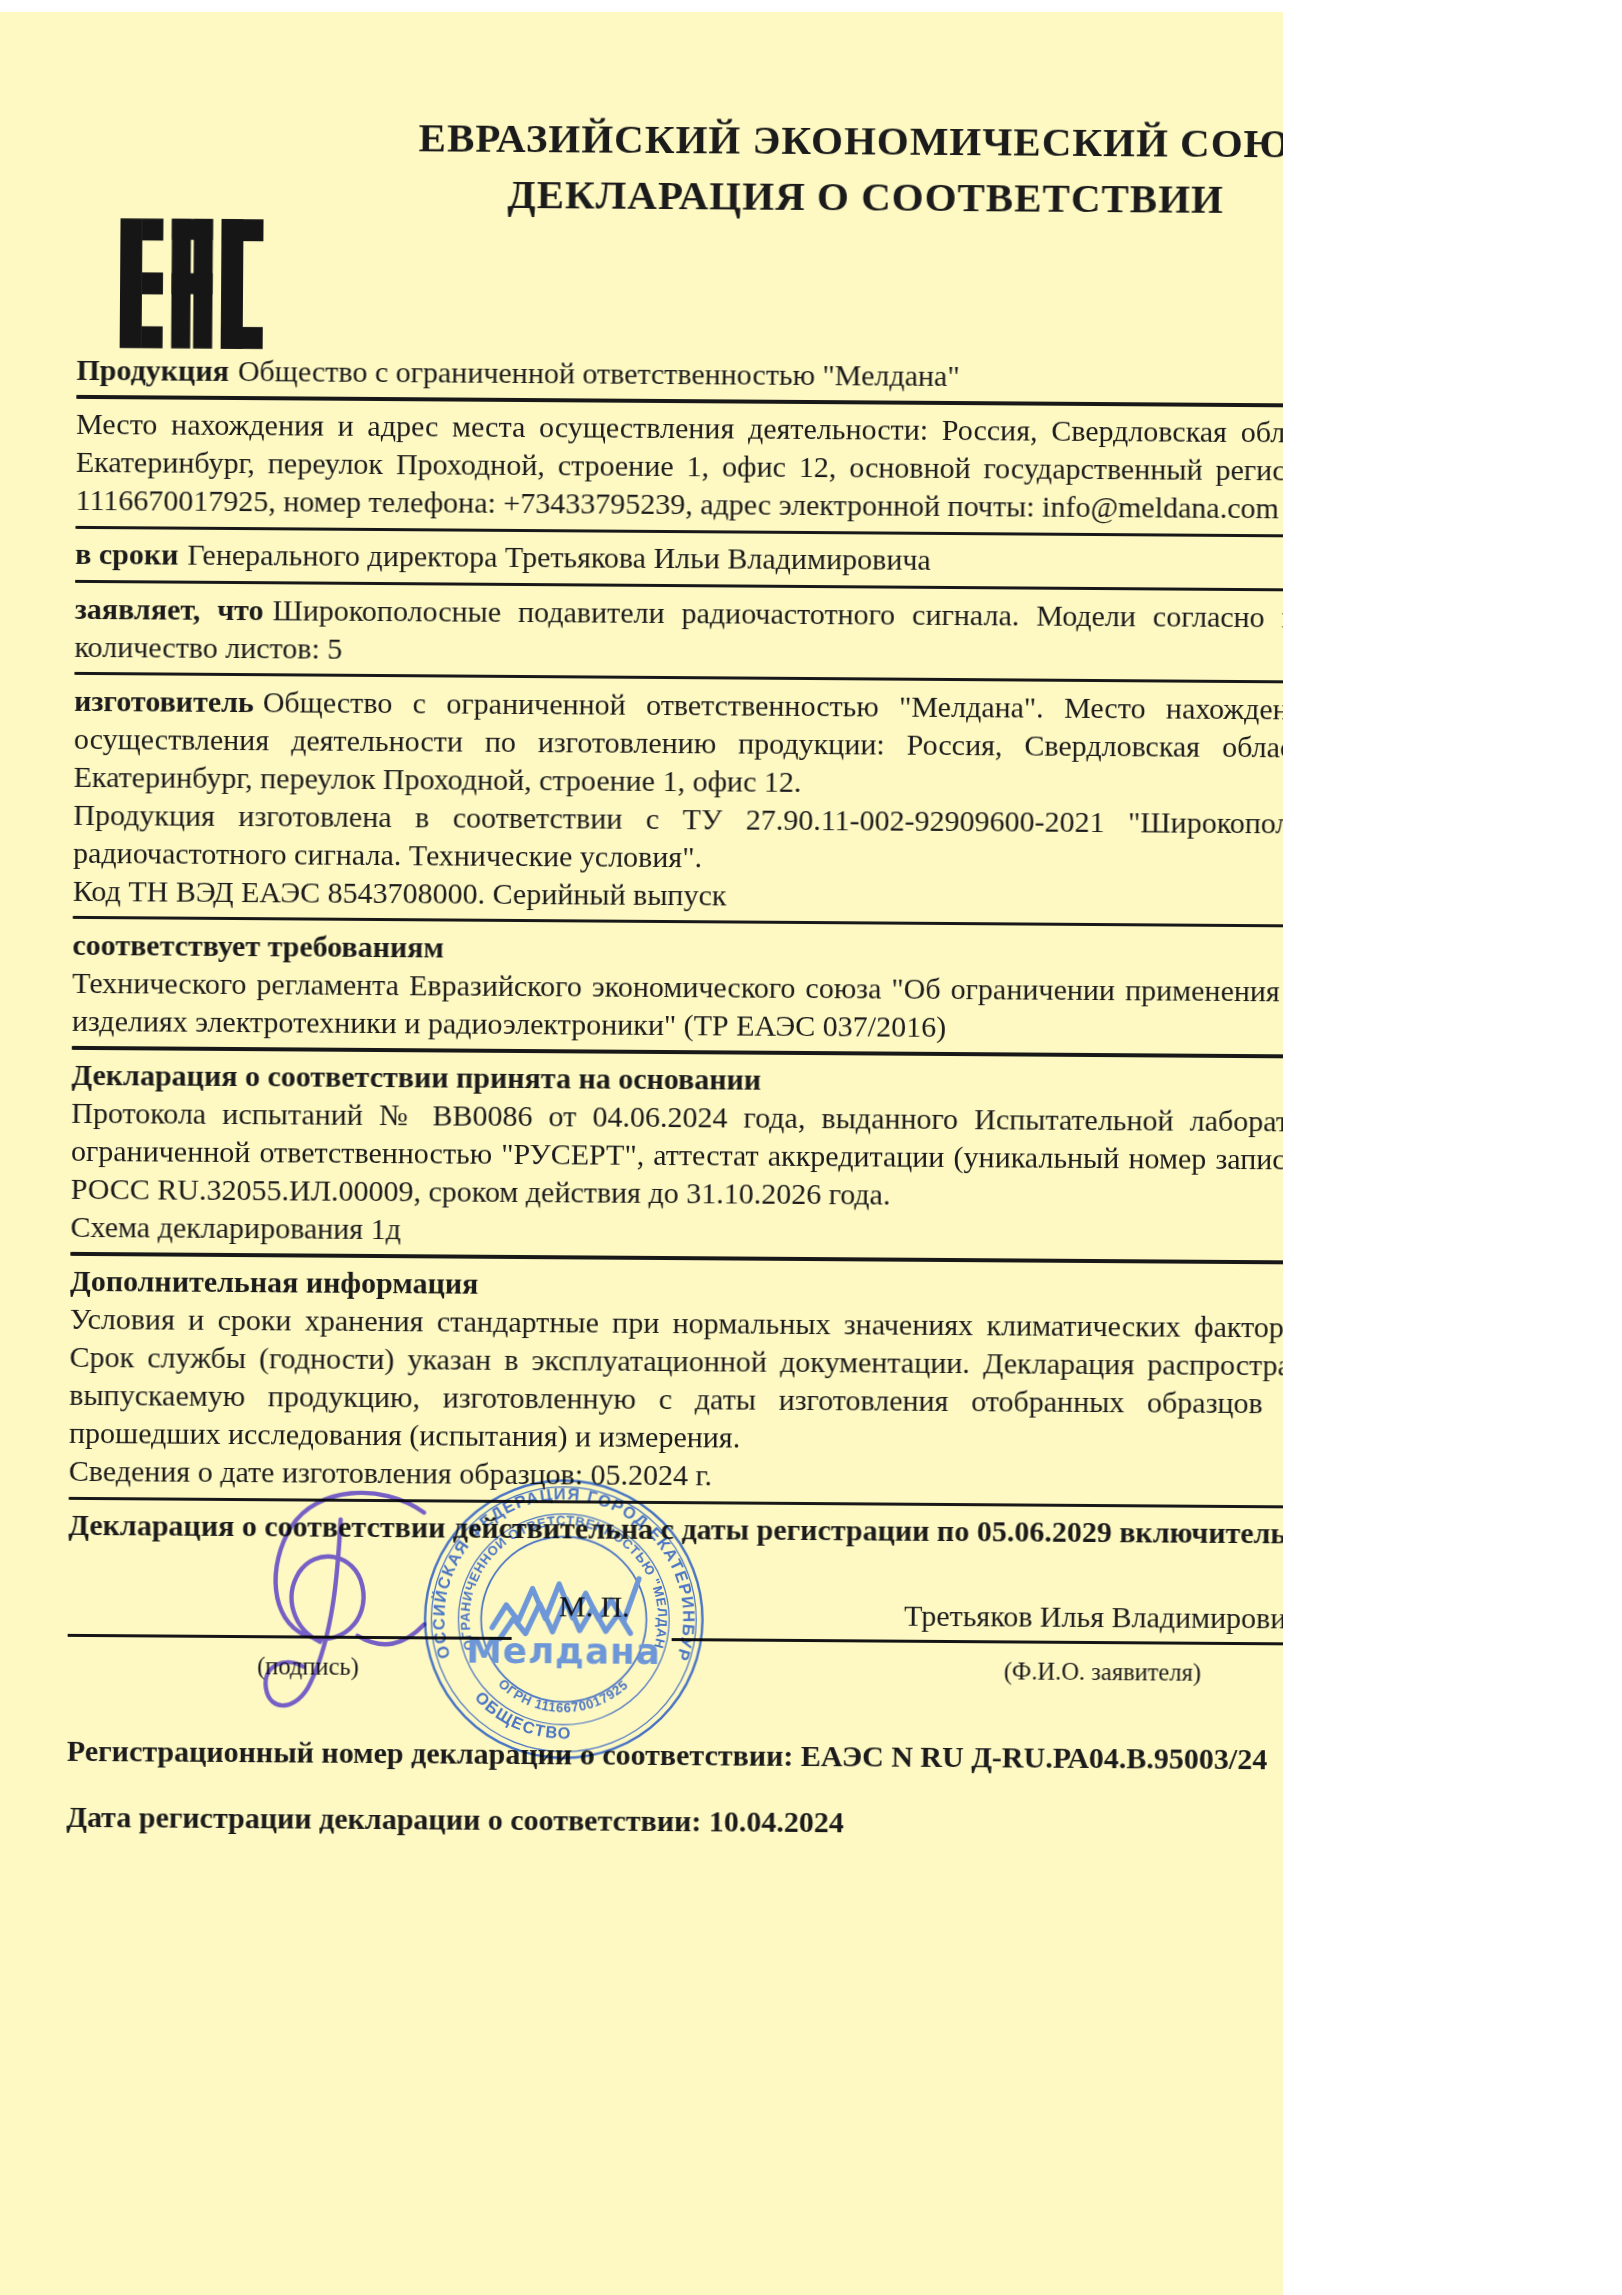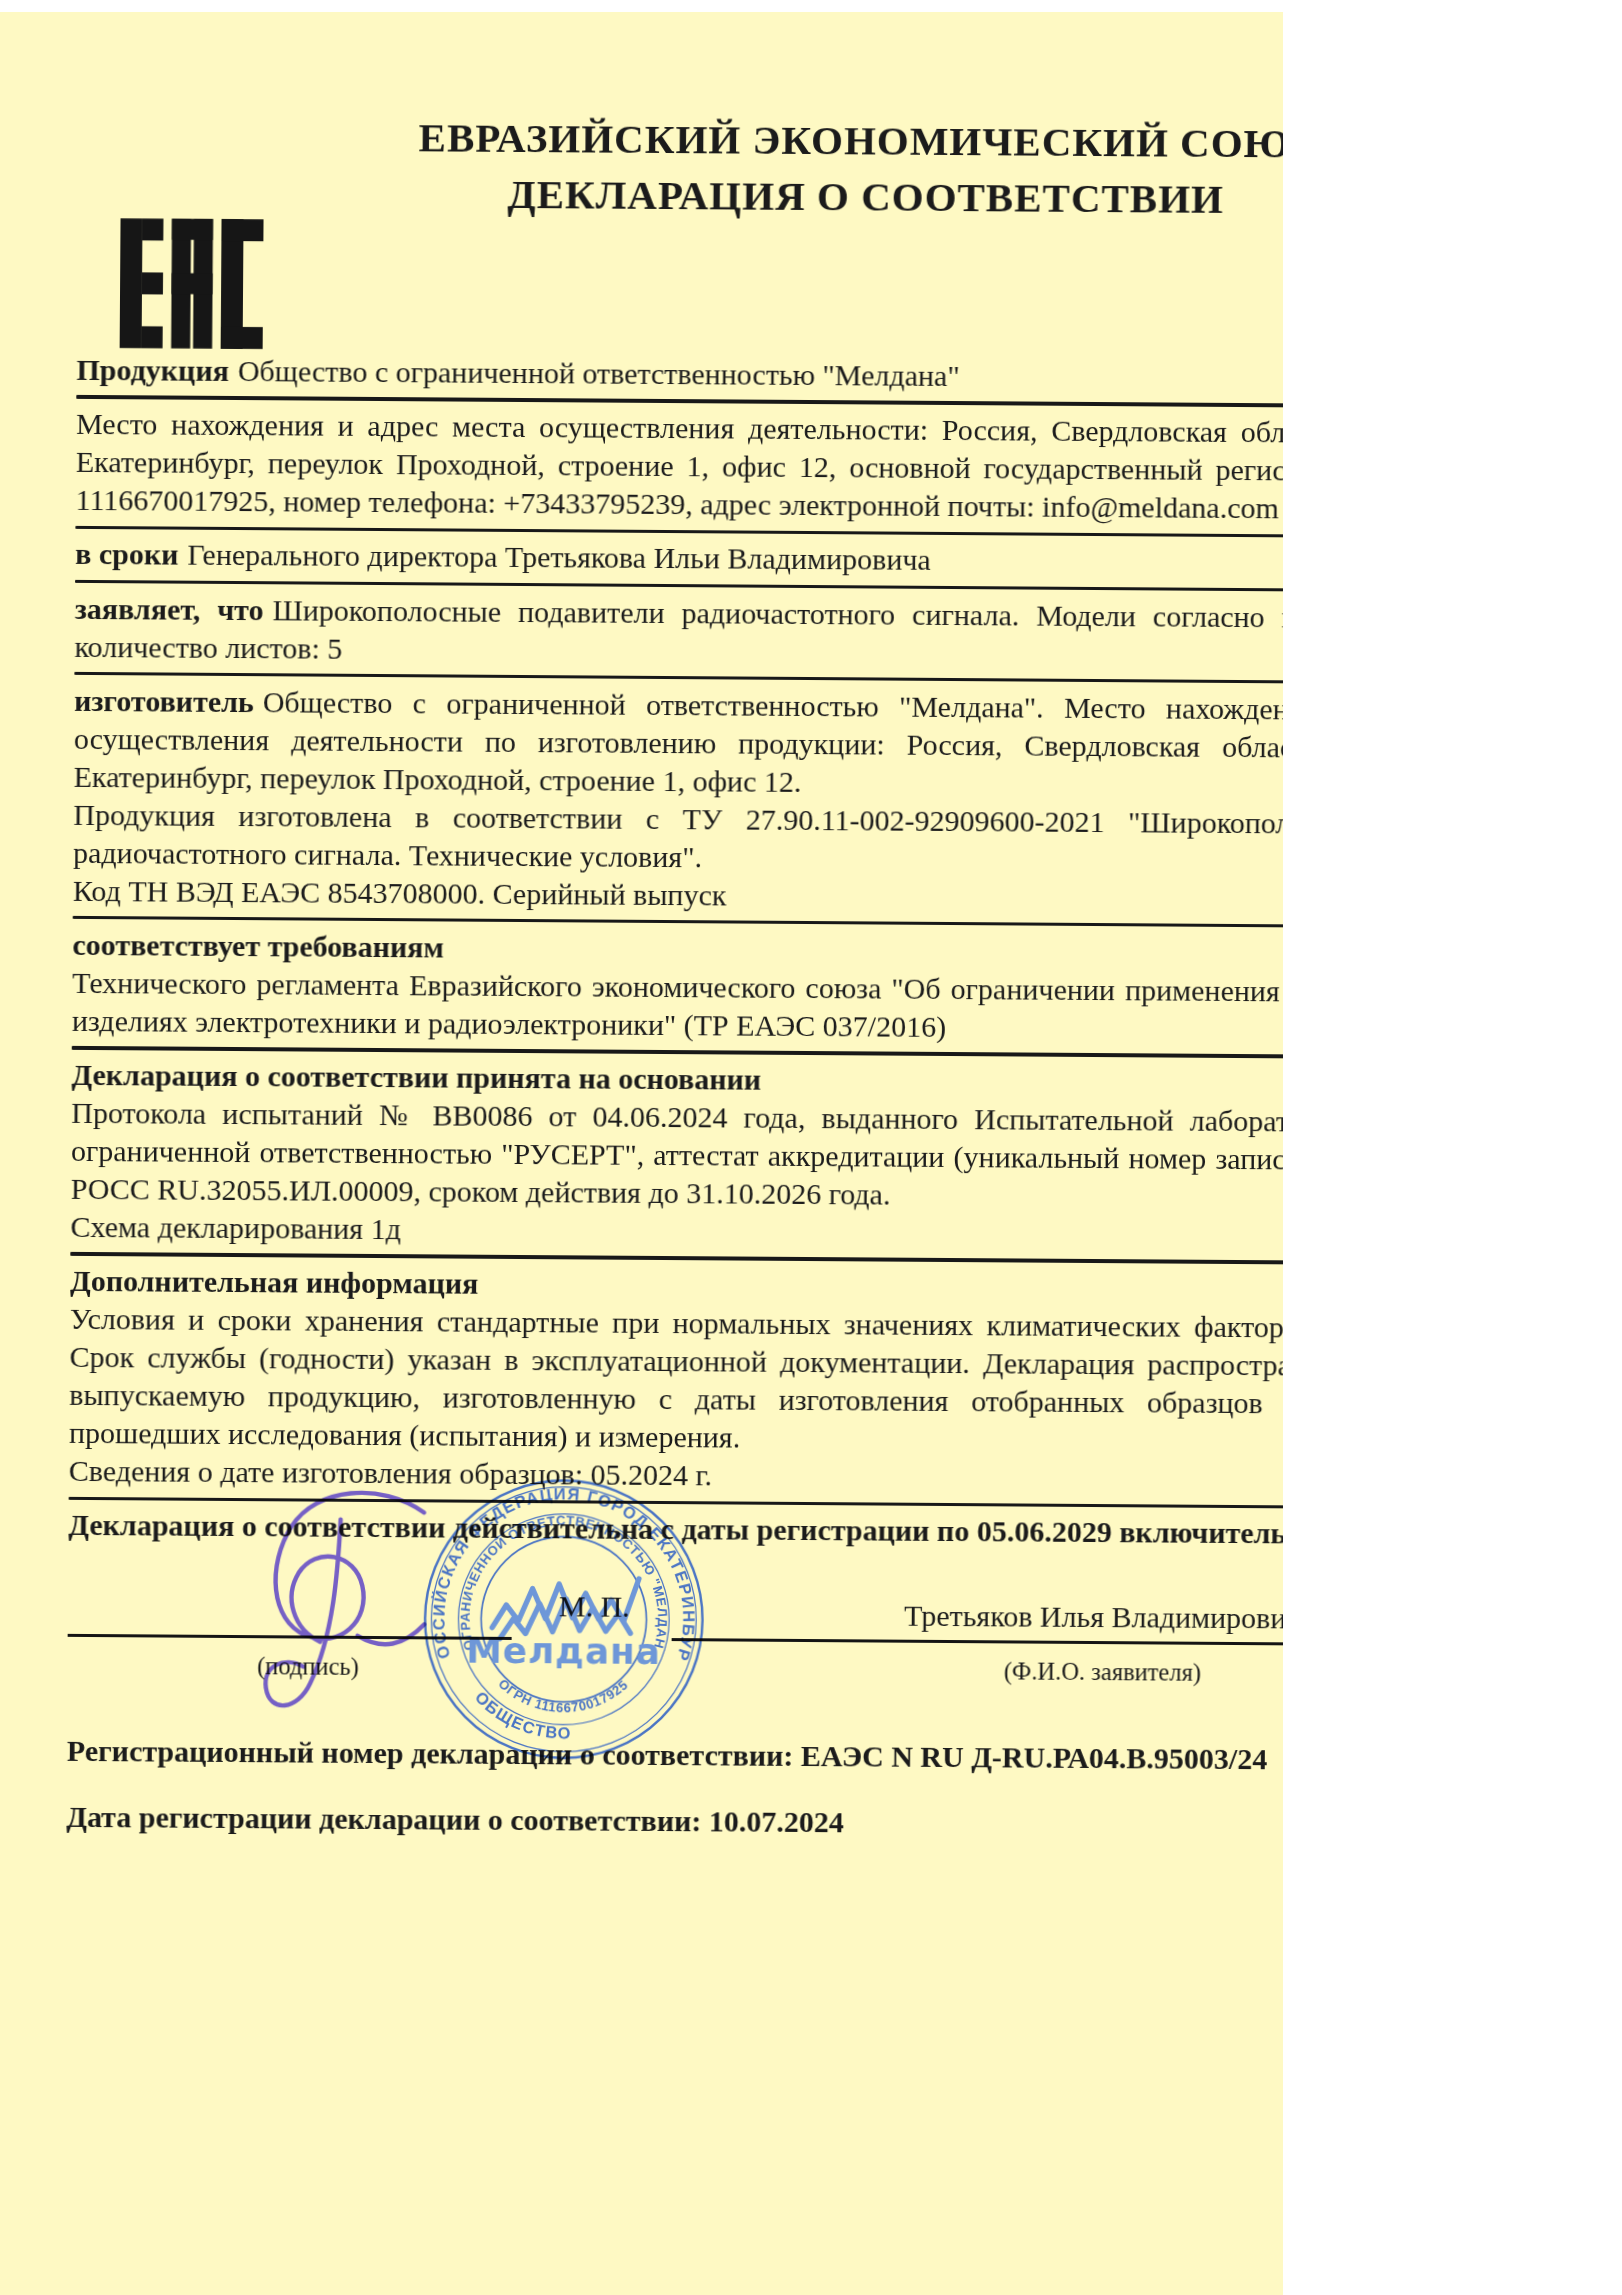--- a/index.html
+++ b/index.html
@@ -591,18 +591,18 @@
         <svg class="autograph" viewBox="0 0 540 520" xmlns="http://www.w3.org/2000/svg">
           <g fill="none" stroke="#6f58c6" stroke-width="9" stroke-linecap="round" opacity="0.95">
             <path d="M 470 80 C 380 18, 250 30, 200 110 C 150 190, 158 302, 230 332 C 300 360, 362 300, 345 230 C 330 164, 250 150, 215 205 C 185 255, 205 320, 260 345"></path>
             <path d="M 300 95 C 295 200, 287 332, 240 430 C 215 485, 158 492, 150 440 C 143 395, 187 374, 226 396"></path>
             <path d="M 336 332 C 388 362, 430 352, 472 308"></path>
           </g>
         </svg>
       </div>
 
       <p class="footline first"><span>Регистрационный номер декларации о соответствии:</span> <span>ЕАЭС N RU Д-RU.РА04.В.95003/24</span></p>
-      <p class="footline second"><span>Дата регистрации декларации о соответствии:</span> <span>10.07.2024</span></p>
+      <p class="footline second"><span>Дата регистрации декларации о соответствии:</span> <span>10.04.2024</span></p>
 
     </div>
   </div>
 </div>
 
 
 </body></html>

